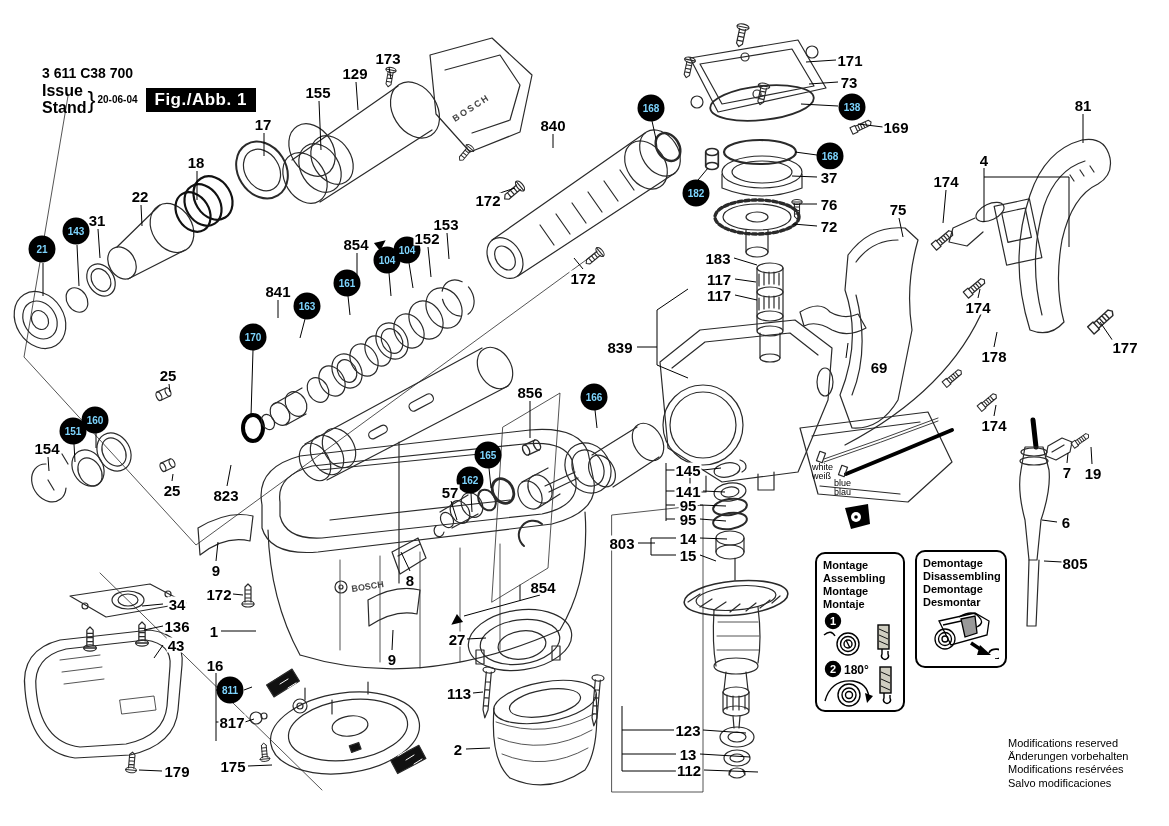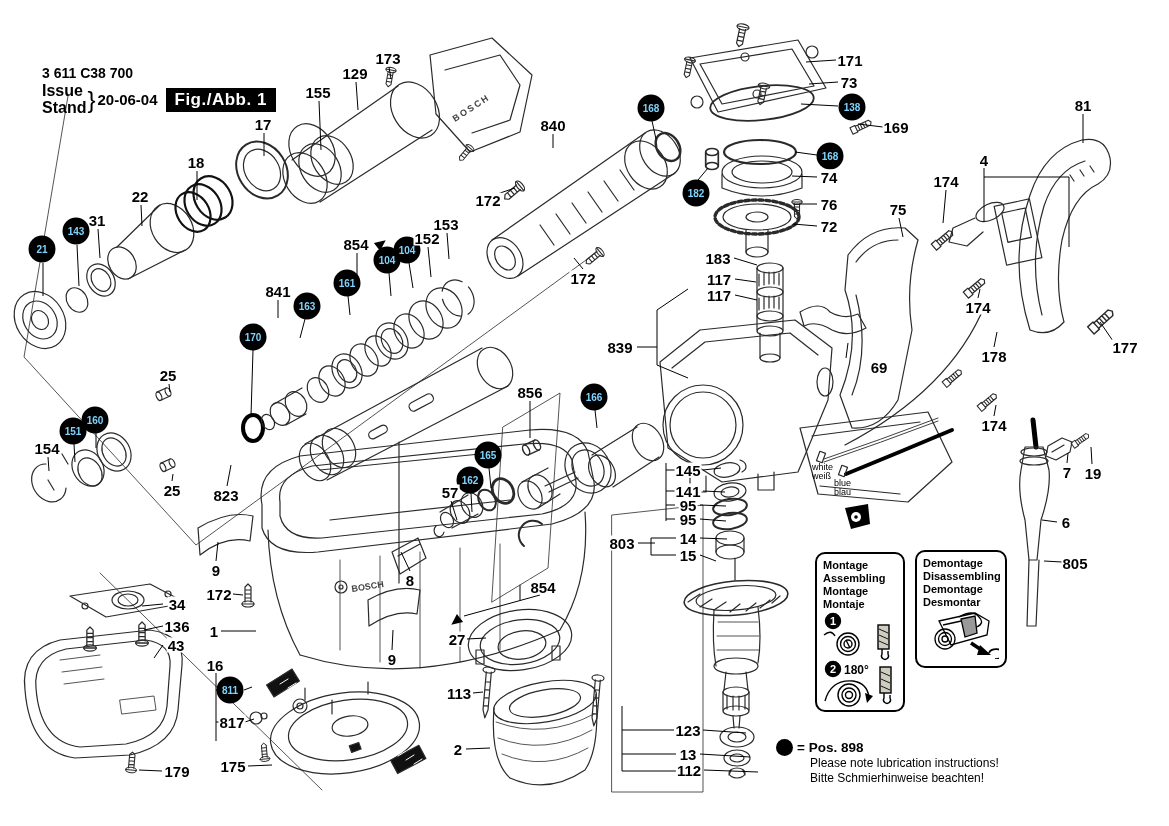--- a/index.html
+++ b/index.html
@@ -17,21 +17,21 @@
   #leaders .arr{fill:#000;stroke:none;}
   .callout{position:absolute;transform:translate(-50%,-50%);font-weight:bold;font-size:15px;
            line-height:1;background:#fff;padding:0 1px;z-index:3;white-space:nowrap;}
   .callout.circled{background:#000;color:#7dd3fc;width:27px;height:27px;border-radius:50%;
            display:flex;align-items:center;justify-content:center;font-size:10px;padding:0;}
   .hdr{position:absolute;left:42px;top:38px;z-index:4;margin-top:27px;}
   .hdr .pn{font-size:14px;font-weight:bold;}
   .hdr .row{display:flex;align-items:center;margin-top:2px;}
   .hdr .iss{font-size:16px;font-weight:bold;line-height:1.05;}
   .hdr .brace{font-size:24px;font-weight:normal;margin:0 2px 0 1px;}
-  .hdr .date{font-size:15px;font-weight:bold;margin-right:8px;}
+  .hdr .date{font-size:10px;font-weight:bold;margin-right:8px;}
   .figbox{background:#000;color:#fff;font-size:17px;font-weight:bold;padding:2px 9px;letter-spacing:.5px;}
   .ibox{position:absolute;border:2px solid #000;border-radius:10px;background:#fff;
         padding:5px 6px;z-index:4;}
   .ibox .t{font-size:11px;font-weight:bold;line-height:1.18;}
   .legend{position:absolute;left:776px;top:739px;z-index:4;}
   .legend .r1{display:flex;align-items:center;}
   .legend .dot{width:17px;height:17px;border-radius:50%;background:#000;margin-right:4px;flex:0 0 auto;}
   .legend .eq{font-size:13.5px;font-weight:bold;}
   .legend .sub{margin-left:34px;font-size:12px;line-height:1.22;}
   .mods{position:absolute;left:1008px;top:737px;font-size:11px;line-height:1.2;z-index:4;}
@@ -536,31 +536,27 @@
         <circle cx="22" cy="30" r="10"></circle>
           <circle cx="22" cy="30" r="6.5"></circle>
           <circle cx="22" cy="30" r="3"></circle>
         <path d="M48,34 L60,42" stroke-width="3.5"></path>
         <polygon points="57,36 68,46 54,46" fill="#000" stroke="none"></polygon>
         <path d="M66,44 a7,5 0 1 1 6,6" stroke-width="1.8"></path>
       </g>
     </svg>
   </div>
 
-  <div class="legend">
-    <div class="r1">
-      <span class="dot"></span>
-      <span class="eq">= Pos.  898</span>
-    </div>
-    <div class="sub">
-      <div>Please note lubrication instructions!</div>
-      <div>Bitte Schmierhinweise beachten!</div>
-    </div>
+
+  <div class="mods">
+    <div>Modifications reserved</div>
+    <div>Änderungen vorbehalten</div>
+    <div>Modifications resérvées</div>
+    <div>Salvo modificaciones</div>
   </div>
-
 
 <div class="callout" style="left: 388px; top: 58px;">173</div>
     <div class="callout" style="left: 355px; top: 73px;">129</div>
     <div class="callout" style="left: 318px; top: 92px;">155</div>
     <div class="callout" style="left: 263px; top: 124px;">17</div>
     <div class="callout" style="left: 196px; top: 162px;">18</div>
     <div class="callout" style="left: 140px; top: 196px;">22</div>
     <div class="callout" style="left: 97px; top: 220px;">31</div>
     <div class="callout circled" style="left: 76px; top: 231px;">143</div>
     <div class="callout circled" style="left: 42px; top: 249px;">21</div>
@@ -575,21 +571,21 @@
     <div class="callout circled" style="left: 253px; top: 337px;">170</div>
     <div class="callout" style="left: 488px; top: 200px;">172</div>
     <div class="callout" style="left: 553px; top: 125px;">840</div>
     <div class="callout" style="left: 583px; top: 278px;">172</div>
     <div class="callout circled" style="left: 651px; top: 108px;">168</div>
     <div class="callout" style="left: 850px; top: 60px;">171</div>
     <div class="callout" style="left: 849px; top: 82px;">73</div>
     <div class="callout circled" style="left: 852px; top: 107px;">138</div>
     <div class="callout" style="left: 896px; top: 127px;">169</div>
     <div class="callout circled" style="left: 830px; top: 156px;">168</div>
-    <div class="callout" style="left: 829px; top: 177px;">74</div>
+    <div class="callout" style="left: 829px; top: 177px;">37</div>
     <div class="callout" style="left: 829px; top: 204px;">76</div>
     <div class="callout" style="left: 829px; top: 226px;">72</div>
     <div class="callout circled" style="left: 696px; top: 193px;">182</div>
     <div class="callout" style="left: 898px; top: 209px;">75</div>
     <div class="callout" style="left: 946px; top: 181px;">174</div>
     <div class="callout" style="left: 984px; top: 160px;">4</div>
     <div class="callout" style="left: 1083px; top: 105px;">81</div>
     <div class="callout" style="left: 978px; top: 307px;">174</div>
     <div class="callout" style="left: 994px; top: 356px;">178</div>
     <div class="callout" style="left: 1125px; top: 347px;">177</div>

